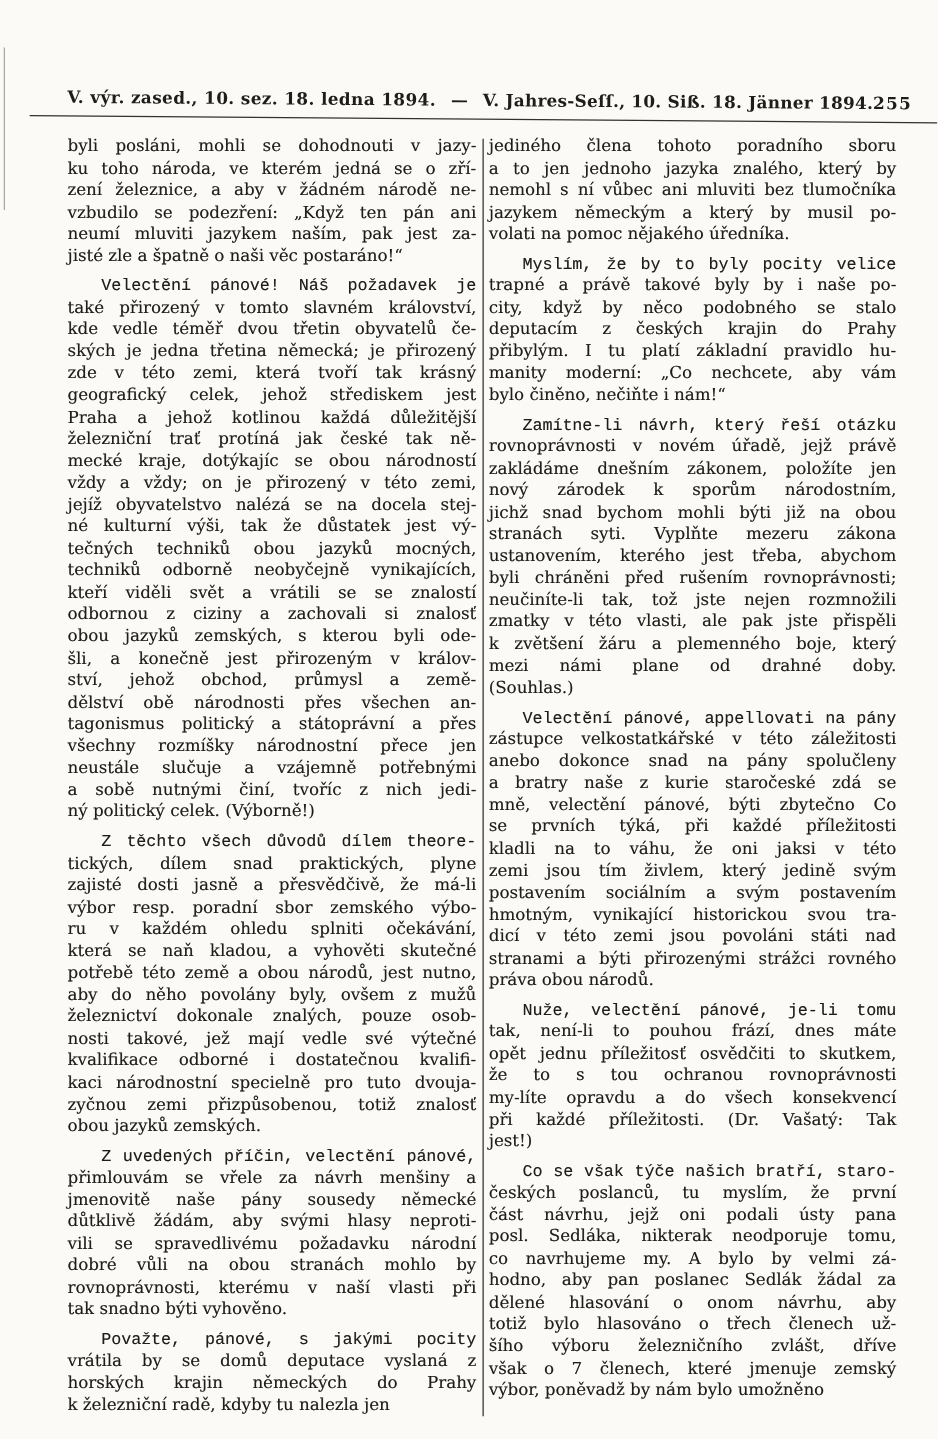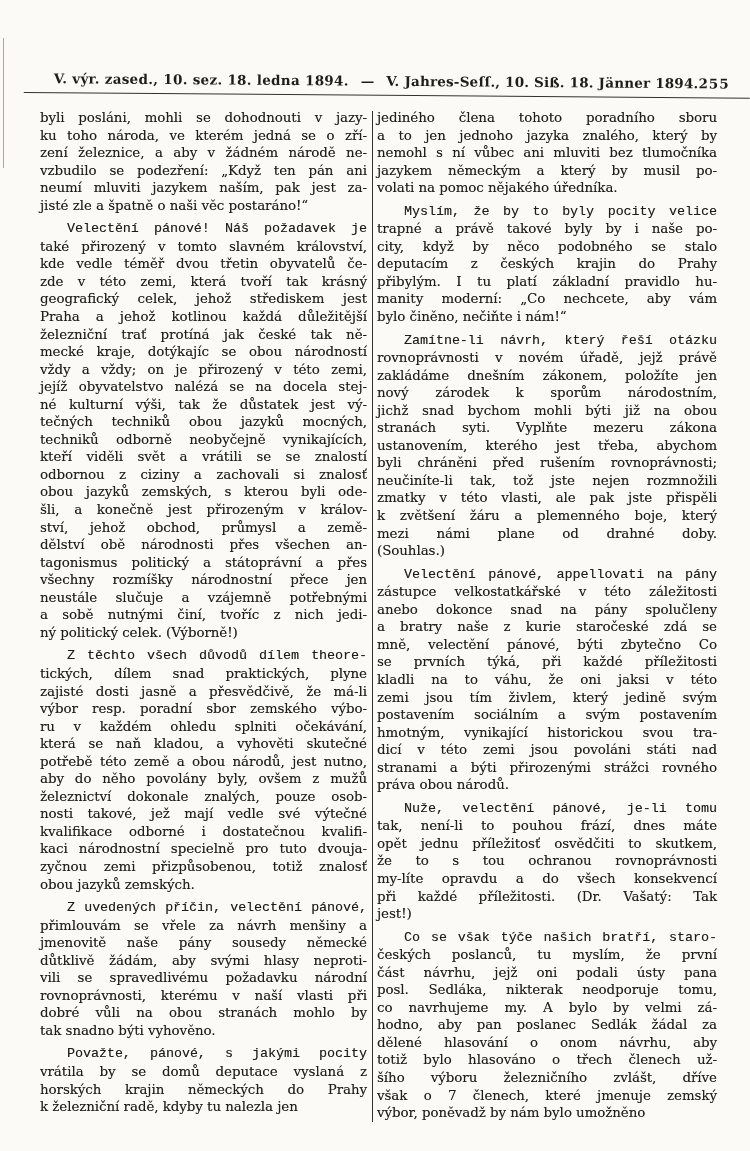--- a/index.html
+++ b/index.html
@@ -36,20 +36,21 @@
     font-size:13.5px;
     white-space:nowrap;
   }
   .h-left{font-weight:bold;letter-spacing:0.3px;}
   .h-sep{margin:0 12px;font-weight:bold;}
   .h-right{font-weight:bold;letter-spacing:0.2px;}
   .h-page{margin-left:auto;font-weight:bold;letter-spacing:1px;margin-top:40px;}
   .text-body{
     display:flex;
     padding:16px 33px 0 40px;
+    margin-left:14px;
   }
   .column{
     width:327px;
   }
   .column.right{flex:1;}
   .column-divider{
     width:1px;
     background:var(--rule);
     align-self:stretch;
     margin:2px 4px 0 5px;
@@ -90,20 +91,21 @@
           <div class="line">ku toho národa, ve kterém jedná se o zří-</div>
           <div class="line">zení železnice, a aby v žádném národě ne-</div>
           <div class="line">vzbudilo se podezření: „Když ten pán ani</div>
           <div class="line">neumí mluviti jazykem naším, pak jest za-</div>
           <div class="line last">jisté zle a špatně o naši věc postaráno!“</div>
         </div>
         <div class="para indent">
           <div class="line">Velectění pánové! Náš požadavek je</div>
           <div class="line">také přirozený v tomto slavném království,</div>
           <div class="line">kde vedle téměř dvou třetin obyvatelů če-</div>
+          <div class="line">ských je jedna třetina německá; je přirozený</div>
           <div class="line">zde v této zemi, která tvoří tak krásný</div>
           <div class="line">geografický celek, jehož střediskem jest</div>
           <div class="line">Praha a jehož kotlinou každá důležitější</div>
           <div class="line">železniční trať protíná jak české tak ně-</div>
           <div class="line">mecké kraje, dotýkajíc se obou národností</div>
           <div class="line">vždy a vždy; on je přirozený v této zemi,</div>
           <div class="line">jejíž obyvatelstvo nalézá se na docela stej-</div>
           <div class="line">né kulturní výši, tak že důstatek jest vý-</div>
           <div class="line">tečných techniků obou jazyků mocných,</div>
           <div class="line">techniků odborně neobyčejně vynikajících,</div>
@@ -134,22 +136,22 @@
           <div class="line">kaci národnostní specielně pro tuto dvouja-</div>
           <div class="line">zyčnou zemi přizpůsobenou, totiž znalosť</div>
           <div class="line last">obou jazyků zemských.</div>
         </div>
         <div class="para indent">
           <div class="line">Z uvedených příčin, velectění pánové,</div>
           <div class="line">přimlouvám se vřele za návrh menšiny a</div>
           <div class="line">jmenovitě naše pány sousedy německé</div>
           <div class="line">důtklivě žádám, aby svými hlasy neproti-</div>
           <div class="line">vili se spravedlivému požadavku národní</div>
+          <div class="line">dobré vůli na obou stranách mohlo by</div>
           <div class="line">rovnoprávnosti, kterému v naší vlasti při</div>
-          <div class="line">dobré vůli na obou stranách mohlo by</div>
           <div class="line last">tak snadno býti vyhověno.</div>
         </div>
         <div class="para indent">
           <div class="line">Považte, pánové, s jakými pocity</div>
           <div class="line">vrátila by se domů deputace vyslaná z</div>
           <div class="line">horských krajin německých do Prahy</div>
           <div class="line last">k železniční radě, kdyby tu nalezla jen</div>
         </div>
       </div>
     <div class="column-divider"></div>

